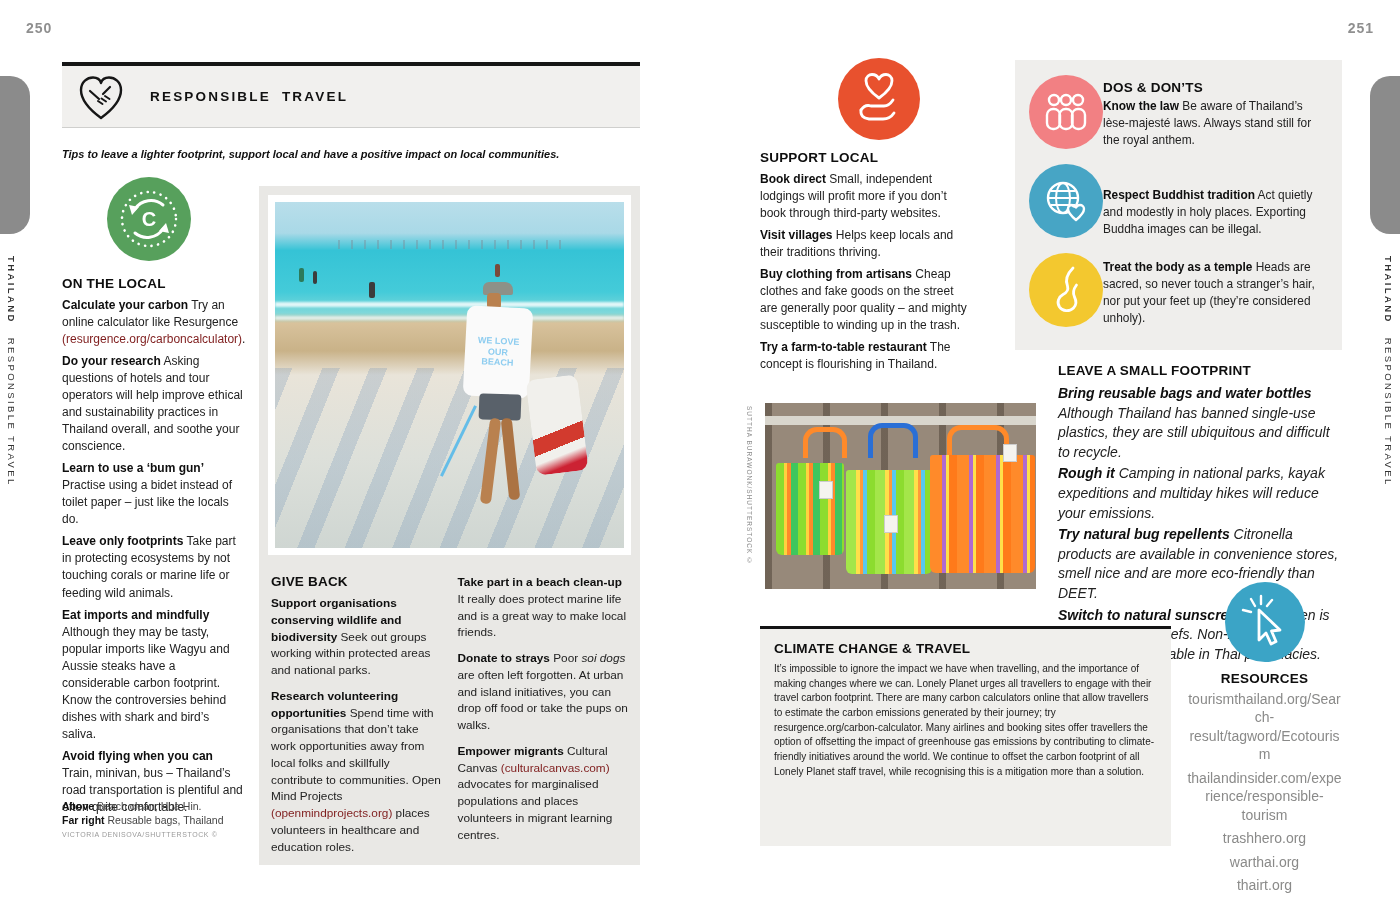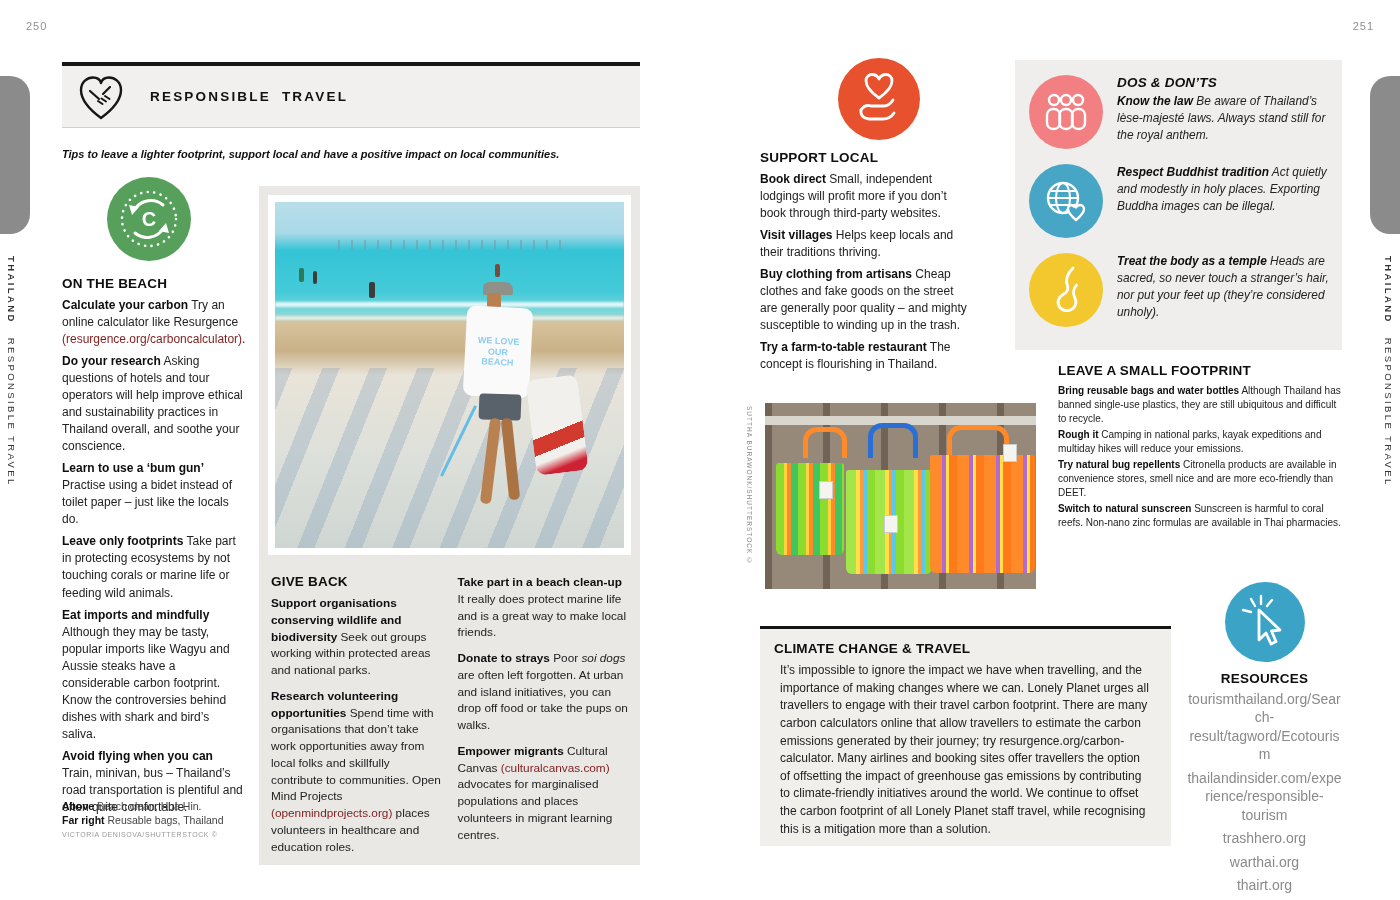--- a/index.html
+++ b/index.html
@@ -1,19 +1,19 @@
 <!DOCTYPE html>
 <html><head>
 <meta charset="utf-8">
 <style>
   html,body{margin:0;padding:0;background:#fff;}
   .spread{position:relative;width:1400px;height:900px;background:#fff;overflow:hidden;
           font-family:"Liberation Sans","DejaVu Sans",sans-serif;color:#1e1e1c;}
   .abs{position:absolute;}
-  .pagenum{font-size:11px;font-weight:normal;color:#8f8f8f;letter-spacing:1px;}
+  .pagenum{font-size:14px;font-weight:bold;color:#8f8f8f;letter-spacing:1px;}
   .tab{width:30px;height:158px;background:#8b8b8b;}
   .tab.left{border-radius:0 20px 20px 0;}
   .tab.right{border-radius:20px 0 0 20px;}
   .vtext{writing-mode:vertical-rl;font-size:9.5px;letter-spacing:2.4px;color:#333;white-space:nowrap;}
   .vtext b{font-weight:bold;}
   .vtext .gap{display:inline-block;height:14px;}
   .header-box{left:62px;top:62px;width:578px;height:66px;box-sizing:border-box;background:#f1f0ee;
       border-top:4px solid #161616;border-bottom:1px solid #cfcfcd;display:flex;align-items:center;}
   .header-title{font-size:13.5px;font-weight:bold;letter-spacing:2.2px;word-spacing:5px;color:#111;margin-left:22px;}
   .tagline{left:62px;top:148px;width:578px;font-size:11px;font-weight:bold;font-style:italic;color:#101010;}
@@ -47,36 +47,36 @@
   .leg1{position:absolute;left:46px;top:136px;width:11px;height:86px;background:#b9814f;transform:rotate(7deg);border-radius:5px;}
   .leg2{position:absolute;left:66px;top:136px;width:11px;height:82px;background:#ab7343;transform:rotate(-6deg);border-radius:5px;}
   .stick{position:absolute;left:18px;top:120px;width:3px;height:78px;background:#64bde8;transform:rotate(26deg);}
   .tbag{position:absolute;left:92px;top:95px;width:52px;height:96px;background:#f1f0ec;border-radius:10px;transform:rotate(-7deg);
       background-image:linear-gradient(165deg,transparent 55%,#d23a2e 55%,#d23a2e 70%,#f1f0ec 70%,#f1f0ec 78%,#c23, #c23 100%);}
   .giveback{position:absolute;left:12px;right:12px;top:388px;display:flex;gap:16px;}
   .giveback .gcol{flex:1;}
   .giveback .p{font-size:11.8px;margin-bottom:9px;}
   .sl-col{width:208px;}
   .dos-box{left:1015px;top:60px;width:327px;height:290px;box-sizing:border-box;background:#efeeec;padding:15px 12px 10px 14px;}
-  .dos-row{display:flex;gap:14px;margin-bottom:15px;align-items:flex-start;font-style:italic;}
+  .dos-row{display:flex;margin-bottom:15px;align-items:flex-end;}
   .dos-row svg{flex:none;}
   .dos-row .p{font-size:11.9px;margin:0;}
   .lsf{left:1058px;top:363px;width:284px;}
-  .lsf .p{font-size:10px;line-height:1.4;margin-bottom:2px;}
+  .lsf .p{font-size:14px;line-height:1.4;margin-bottom:2px;font-style:italic;}
   .bags-frame{left:760px;top:398px;width:281px;height:196px;background:#fff;padding:5px;box-sizing:border-box;}
   .bags{position:relative;width:100%;height:100%;overflow:hidden;background:#97897a;
       background-image:repeating-linear-gradient(90deg,rgba(40,30,20,.35) 0 7px,transparent 7px 58px);}
   .rail{position:absolute;left:0;right:0;top:7%;height:9px;background:#d9d6cd;}
   .bag{position:absolute;border-radius:3px 3px 6px 6px;}
   .handle{position:absolute;border:5px solid;border-bottom:none;border-radius:14px 14px 0 0;background:transparent;}
   .tag{position:absolute;width:12px;height:16px;background:#f5f4ef;border:1px solid #ccc;}
   .vcredit{writing-mode:vertical-rl;font-size:6.5px;letter-spacing:1px;color:#8e8e8e;}
   .climate{left:760px;top:626px;width:411px;height:220px;box-sizing:border-box;background:#f0efec;
       border-top:3px solid #141414;padding:12px 14px;}
-  .climate .p{font-size:12px;line-height:1.47;margin:6px;}
+  .climate .p{font-size:10px;line-height:1.47;margin:0;}
   .resources{left:1186px;top:582px;width:157px;text-align:center;border-bottom:2px solid #707070;padding-bottom:8px;}
   .resources .h{margin:9px 0 4px 0;}
   .rlink{font-size:14px;line-height:1.32;color:#8a8a89;margin:0 0 5px 0;overflow-wrap:anywhere;}
 </style>
 </head>
 <body>
 
 <div class="spread">
 
   <div class="abs pagenum" style="left:26px;top:20px;">250</div>
@@ -106,21 +106,21 @@
     <circle cx="43" cy="43" r="42" fill="#57a05c"></circle>
     <circle cx="43" cy="43" r="27" fill="none" stroke="#fff" stroke-width="2.6" stroke-dasharray="0.1 6.5" stroke-linecap="round"></circle>
     <path d="M57 29 A19 19 0 0 0 29 33" fill="none" stroke="#fff" stroke-width="3" stroke-linecap="round"></path>
     <polygon points="23,29 33,31 26,39" fill="#fff"></polygon>
     <path d="M29 57 A19 19 0 0 0 57 53" fill="none" stroke="#fff" stroke-width="3" stroke-linecap="round"></path>
     <polygon points="63,57 53,55 60,47" fill="#fff"></polygon>
     <text x="43" y="50" text-anchor="middle" font-size="20" font-weight="bold" fill="#fff" font-family="Liberation Sans, sans-serif">C</text>
   </svg>
 
   <div class="abs" style="left:62px;top:276px;">
-    <div class="h">ON THE BEACH</div>
+    <div class="h">ON THE LOCAL</div>
     <div class="col">
       <p class="p"><b>Calculate your carbon</b><span> Try an online calculator like Resurgence </span><span class="glink">(resurgence.org/carboncalculator)</span><span>.</span></p>
       <p class="p"><b>Do your research</b><span> Asking questions of hotels and tour operators will help improve ethical and sustainability practices in Thailand overall, and soothe your conscience.</span></p>
       <p class="p"><b>Learn to use a ‘bum gun’</b><span> Practise using a bidet instead of toilet paper – just like the locals do.</span></p>
       <p class="p"><b>Leave only footprints</b><span> Take part in protecting ecosystems by not touching corals or marine life or feeding wild animals.</span></p>
       <p class="p"><b>Eat imports and mindfully</b><span> Although they may be tasty, popular imports like Wagyu and Aussie steaks have a considerable carbon footprint. Know the controversies behind dishes with shark and bird’s saliva.</span></p>
       <p class="p"><b>Avoid flying when you can</b><span> Train, minivan, bus – Thailand’s road transportation is plentiful and often quite comfortable.</span></p>
     </div>
   </div>
 

